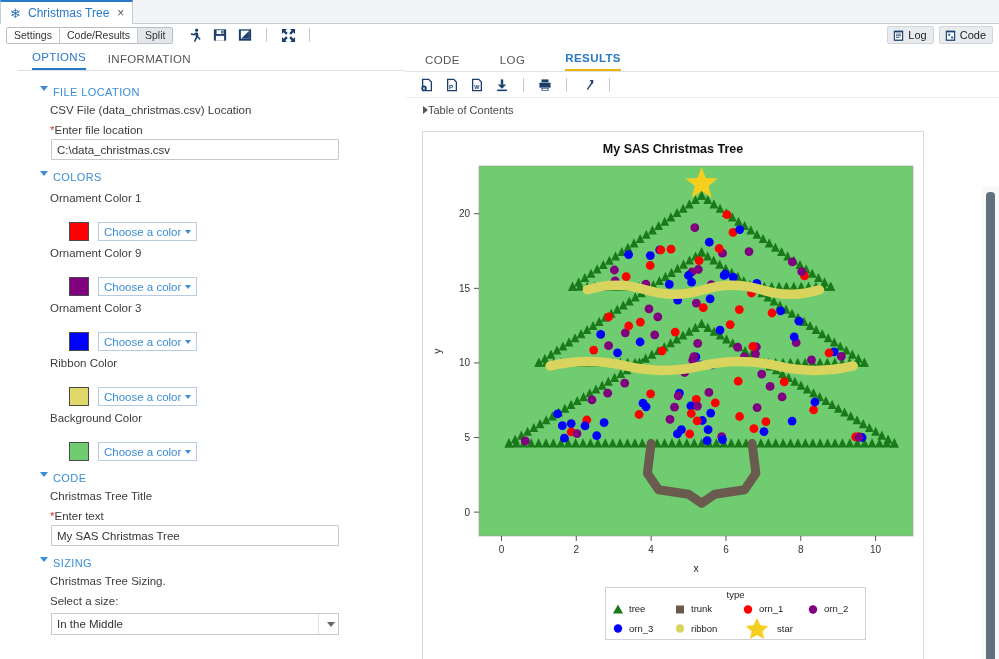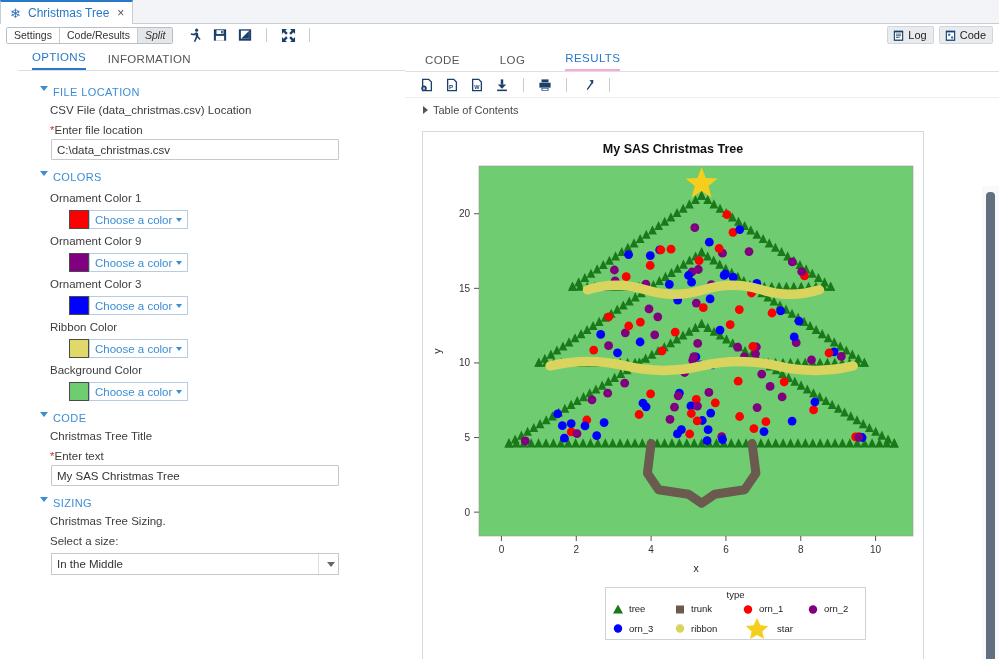--- a/index.html
+++ b/index.html
@@ -41,21 +41,21 @@
     display:flex; align-items:center; margin-left:6px;
     border:1px solid #b9bec4; border-radius:2px; overflow:hidden; height:17px;
     background:#fff;
   }
   .seg .segbtn {
     font-size:10.5px; padding:0 7px; height:100%;
     display:flex; align-items:center; color:#333;
     border-right:1px solid #c8cdd3; cursor:pointer; background:#fff;
     white-space:nowrap;
   }
-  .seg .segbtn.last { border-right:none;font-style:italic; }
+  .seg .segbtn.last { border-right:none; }
   .seg .segbtn.active { background:#e4e7ea; }
 
   .tbicons { display:flex; align-items:center; gap:9px; margin-left:14px; }
   .tbico { width:16px; height:16px; cursor:pointer; color:#1b3f6b; display:flex; align-items:center; justify-content:center;}
   .vsep { width:1px; height:14px; background:#c6cbd1; margin:0 4px; }
 
   .right-btns { position:absolute; right:6px; top:0; display:flex; gap:5px; align-items:center; height:20px;}
   .pillbtn {
     display:flex; align-items:center; gap:3px;
     background:#e9ecef; border:1px solid #d2d6da; border-radius:2px;
@@ -87,41 +87,41 @@
   }
   .caret { width:0;height:0;border-left:4px solid transparent;border-right:4px solid transparent;border-top:5px solid #3a8dd6;}
   .desc { font-size:11.5px; color:#3c3c3c; padding:3px 0 2px 32px; }
   .lbl  { font-size:11.5px; color:#3c3c3c; padding:6px 0 3px 32px; }
   .req  { color:#d93025; }
   .txtin {
     margin-left:33px; width:288px; height:21px;
     border:1px solid #c5c9ce; background:#fff;
     font-size:11.5px; color:#333; padding:0 5px; border-radius:1px;
   }
-  .colrow { display:flex; align-items:center; gap:0; padding-left:51px; margin-top:3px; }
+  .colrow { display:flex; align-items:center; gap:9px; padding-left:51px; margin-top:15px; }
   .swatch { width:20px; height:19px; border:1px solid #4a4a4a; }
   .colbtn {
     border:1px solid #b8cbe0; background:#fff; color:#3a8dd6;
     font-size:11.5px; height:19px; padding:0 5px;
     display:flex; align-items:center; gap:4px; cursor:pointer;
   }
   .colbtn .dncaret{width:0;height:0;border-left:3.5px solid transparent;border-right:3.5px solid transparent;border-top:4px solid #3a8dd6;}
   .selwrap { margin-left:33px; margin-top:3px; width:288px; height:22px; border:1px solid #c5c9ce; background:#fff;
              display:flex; align-items:center; justify-content:space-between; }
   .selwrap span { font-size:11.5px; color:#333; padding-left:5px;}
   .selarrow { width:20px; height:20px; border-left:1px solid #dcdfe3; display:flex; align-items:center; justify-content:center;}
   .selarrow i {width:0;height:0;border-left:4px solid transparent;border-right:4px solid transparent;border-top:5px solid #666; display:block;}
 
   
   .rtabs { height:27px; display:flex; align-items:flex-end; padding-left:20px; gap:40px; border-bottom:1px solid #dcdfe3;}
   .rtab { font-size:11.5px; color:#555; padding-bottom:5px; cursor:pointer; letter-spacing:.4px;}
-  .rtab.active { color:#2878c8; border-bottom:2px solid #f9a8d4; }
+  .rtab.active { color:#2878c8; border-bottom:2px solid #eab308;font-weight:bold; }
 
   .rtoolbar { height:26px; display:flex; align-items:center; gap:9px; padding-left:14px; border-bottom:1px solid #eceff1;}
-  .toc { font-size:11px; color:#4a4a4a; padding:6px 0 4px 18px; display:flex; align-items:center; gap:5px; cursor:pointer;}
+  .toc { font-size:11px; color:#4a4a4a; padding:6px 0 4px 18px; display:flex; align-items:center; cursor:pointer;}
   .toc .rcaret { width:0;height:0;border-top:4px solid transparent;border-bottom:4px solid transparent;border-left:5px solid #555;}
 
   .resultsArea { position:relative; width:594px; height:540px; background:#fff; overflow:hidden;}
   .reportbox {
     position:absolute; left:17px; top:11px; width:502px; height:600px;
     background:#fff; border:1px solid #d7dadd;
   }
   .charttitle { text-align:center; font-size:12.5px; font-weight:bold; color:#111; margin-top:10px; font-family:"Liberation Sans",sans-serif;}
 
   .legendbox {

